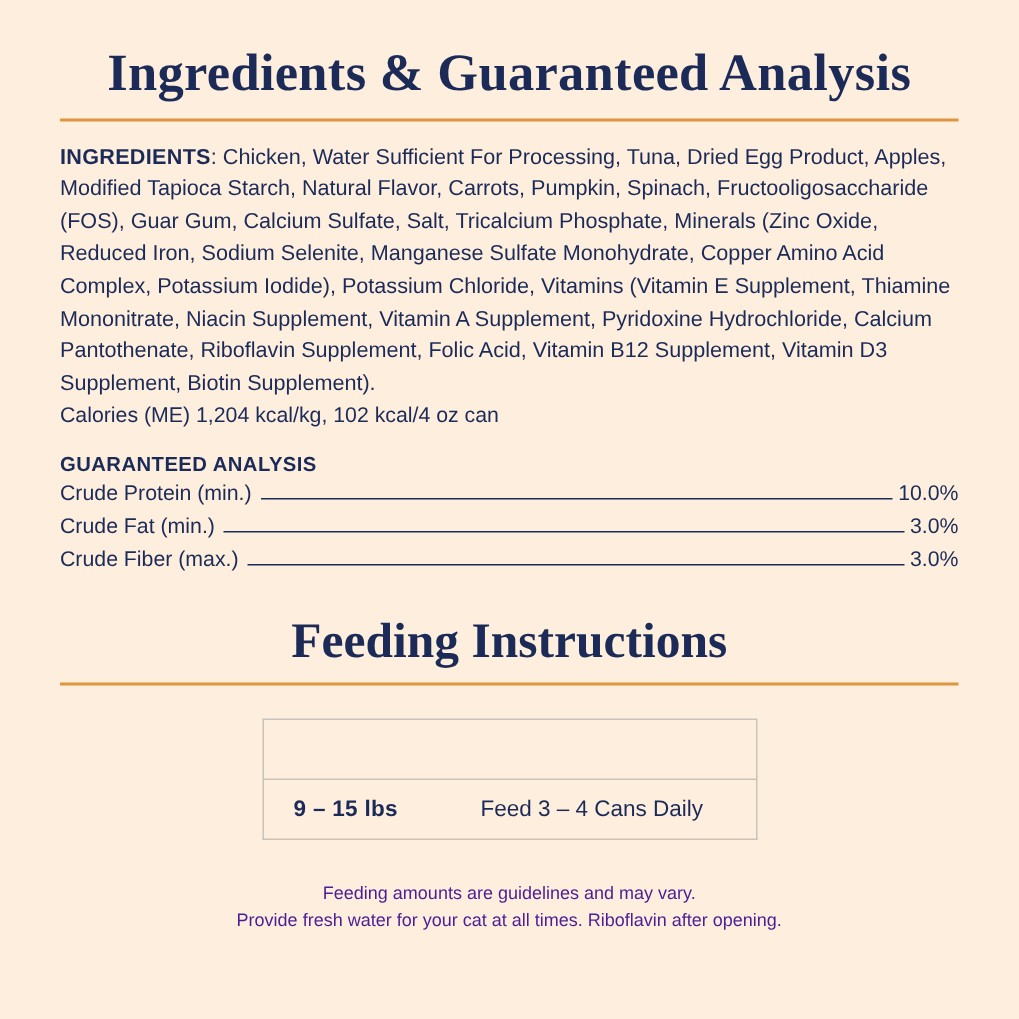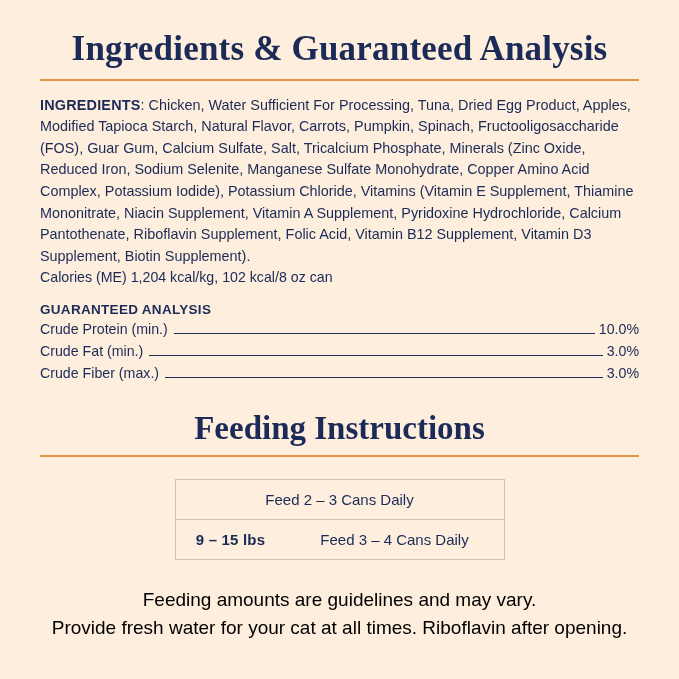--- a/index.html
+++ b/index.html
@@ -125,38 +125,38 @@
   }
   .feed-amount {
     flex: 1;
     text-align: center;
     font-size: 15px;
     color: #1b2a57;
   }
   .notes {
     margin-top: 26px;
     text-align: center;
-    font-size: 19px;
+    font-size: 12px;
     line-height: 1.5;
-    color: #000000;
+    color: #4c1d95;
   }
 </style>
 </head>
 <body>
 
 <div class="page">
 
   <h1 class="section-title">Ingredients &amp; Guaranteed Analysis</h1>
   <div class="rule"></div>
 
   <p class="body-text">
     <b>INGREDIENTS</b><span>: Chicken, Water Sufficient For Processing, Tuna, Dried Egg Product, Apples, Modified Tapioca Starch, Natural Flavor, Carrots, Pumpkin, Spinach, Fructooligosaccharide (FOS), Guar Gum, Calcium Sulfate, Salt, Tricalcium Phosphate, Minerals (Zinc Oxide, Reduced Iron, Sodium Selenite, Manganese Sulfate Monohydrate, Copper Amino Acid Complex, Potassium Iodide), Potassium Chloride, Vitamins (Vitamin E Supplement, Thiamine Mononitrate, Niacin Supplement, Vitamin A Supplement, Pyridoxine Hydrochloride, Calcium Pantothenate, Riboflavin Supplement, Folic Acid, Vitamin B12 Supplement, Vitamin D3 Supplement, Biotin Supplement).</span>
   </p>
 
-  <p class="calorie-line">Calories (ME) 1,204 kcal/kg, 102 kcal/8 oz can</p>
+  <p class="calorie-line">Calories (ME) 1,204 kcal/kg, 102 kcal/4 oz can</p>
 
   <div class="sub-head">GUARANTEED ANALYSIS</div>
   <div class="ga-list">
     <div class="ga-row">
       <span class="ga-label">Crude Protein (min.)</span>
       <span class="ga-dots"></span>
       <span class="ga-value">10.0%</span>
     </div>
     <div class="ga-row">
       <span class="ga-label">Crude Fat (min.)</span>
@@ -169,21 +169,20 @@
       <span class="ga-value">3.0%</span>
     </div>
   </div>
 
   <div class="feeding-wrap">
     <h2 class="feeding-title">Feeding Instructions</h2>
     <div class="feeding-rule"></div>
 
     <div class="feed-table">
       <div class="feed-row">
-        <div class="feed-amount">Feed 2 – 3 Cans Daily</div>
       </div>
       <div class="feed-row">
         <div class="feed-weight">9 – 15 lbs</div>
         <div class="feed-amount">Feed 3 –  4 Cans Daily</div>
       </div>
     </div>
 
     <div class="notes">
       <div>Feeding amounts are guidelines and may vary.</div>
       <div>Provide fresh water for your cat at all times. Riboflavin after opening.</div>

